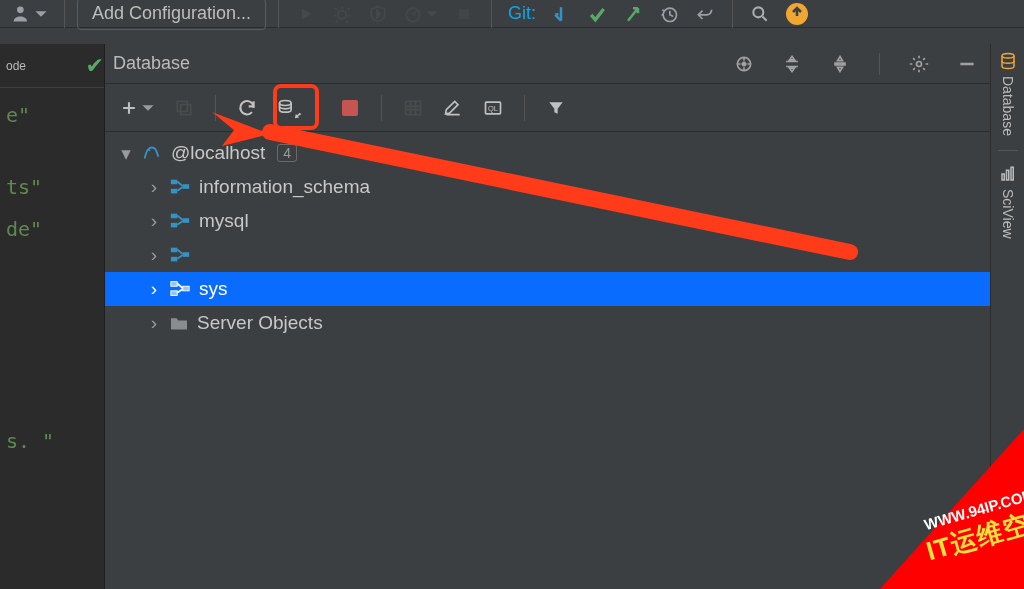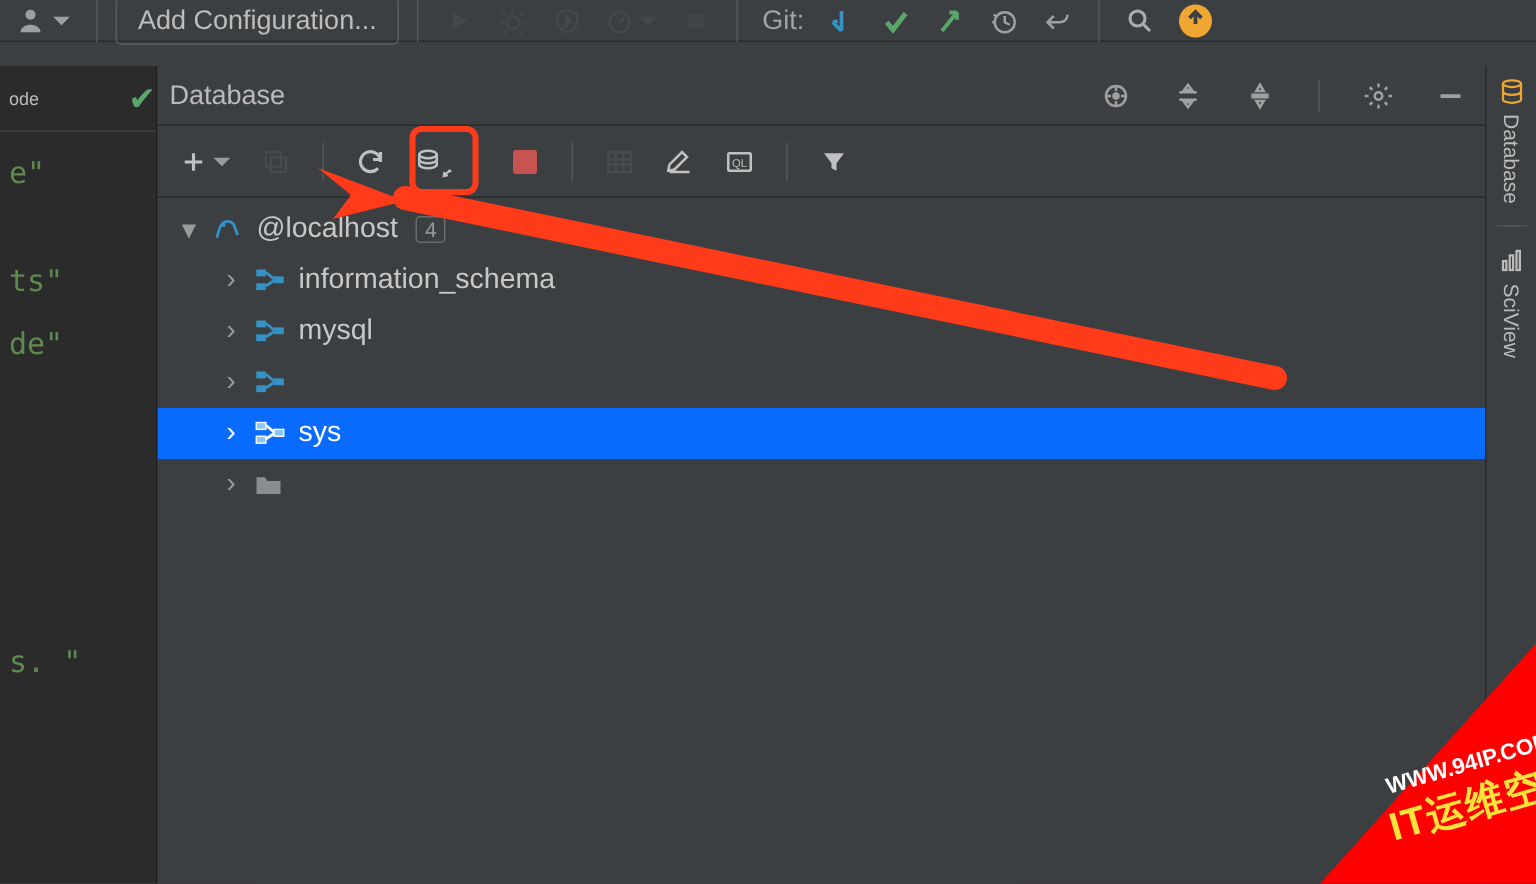--- a/index.html
+++ b/index.html
@@ -21,21 +21,21 @@
     height: 30px; min-width: 30px; padding: 0 4px;
     color: #22c55e; border-radius: 3px;
   }
   .tb-btn svg { display:block; }
   .tb-sep { width:1px; height:28px; background:#555; margin:0 6px; }
   .add-config {
     border:1px solid #5a5d5f; border-radius:4px; color:#bdbdbd;
     font-size:18px; padding:4px 14px; height:32px;
     display:flex; align-items:center;
   }
-  .git-label { color:#a3a3a3; font-size:18px; margin:12px 4px; }
+  .git-label { color:#0ea5e9; font-size:18px; margin:12px 4px; }
   .flex-spacer { flex:1; }
   svg.ico { width:20px; height:20px; }
   svg.ico-sm { width:14px; height:14px; }
   .dd-caret { margin-left:2px; }
 
   
   .left-strip {
     position:absolute; left:0; top:44px; bottom:0; width:105px;
     background:#2b2b2b; overflow:hidden;
     border-right:1px solid #1e1e1e;
@@ -387,20 +387,21 @@
           <line x1="9" y1="4" x2="15" y2="9" stroke="#8ec5ff" stroke-width="2"></line>
           <line x1="9" y1="14" x2="15" y2="10" stroke="#8ec5ff" stroke-width="2"></line>
         </svg>
       <span style="font-weight:400">sys</span>
     </div>
     <div class="tree-row indent1">
       <span class="arrow">›</span>
       <svg class="folder-icon" viewBox="0 0 24 20">
           <path d="M2 4h7l2 3h11v11H2z" fill="#8a8d8f"></path>
         </svg>
+      <span>Server Objects</span>
     </div>
   </div>
 </div>
 
 <div class="right-rail">
   <div class="vtab">
     <svg class="vtab-icon" viewBox="0 0 24 24" fill="none" stroke="#f0a732" stroke-width="2">
         <ellipse cx="12" cy="5" rx="8" ry="3"></ellipse>
         <path d="M4 5v14c0 1.7 3.6 3 8 3s8-1.3 8-3V5"></path>
         <path d="M4 12c0 1.7 3.6 3 8 3s8-1.3 8-3"></path>

